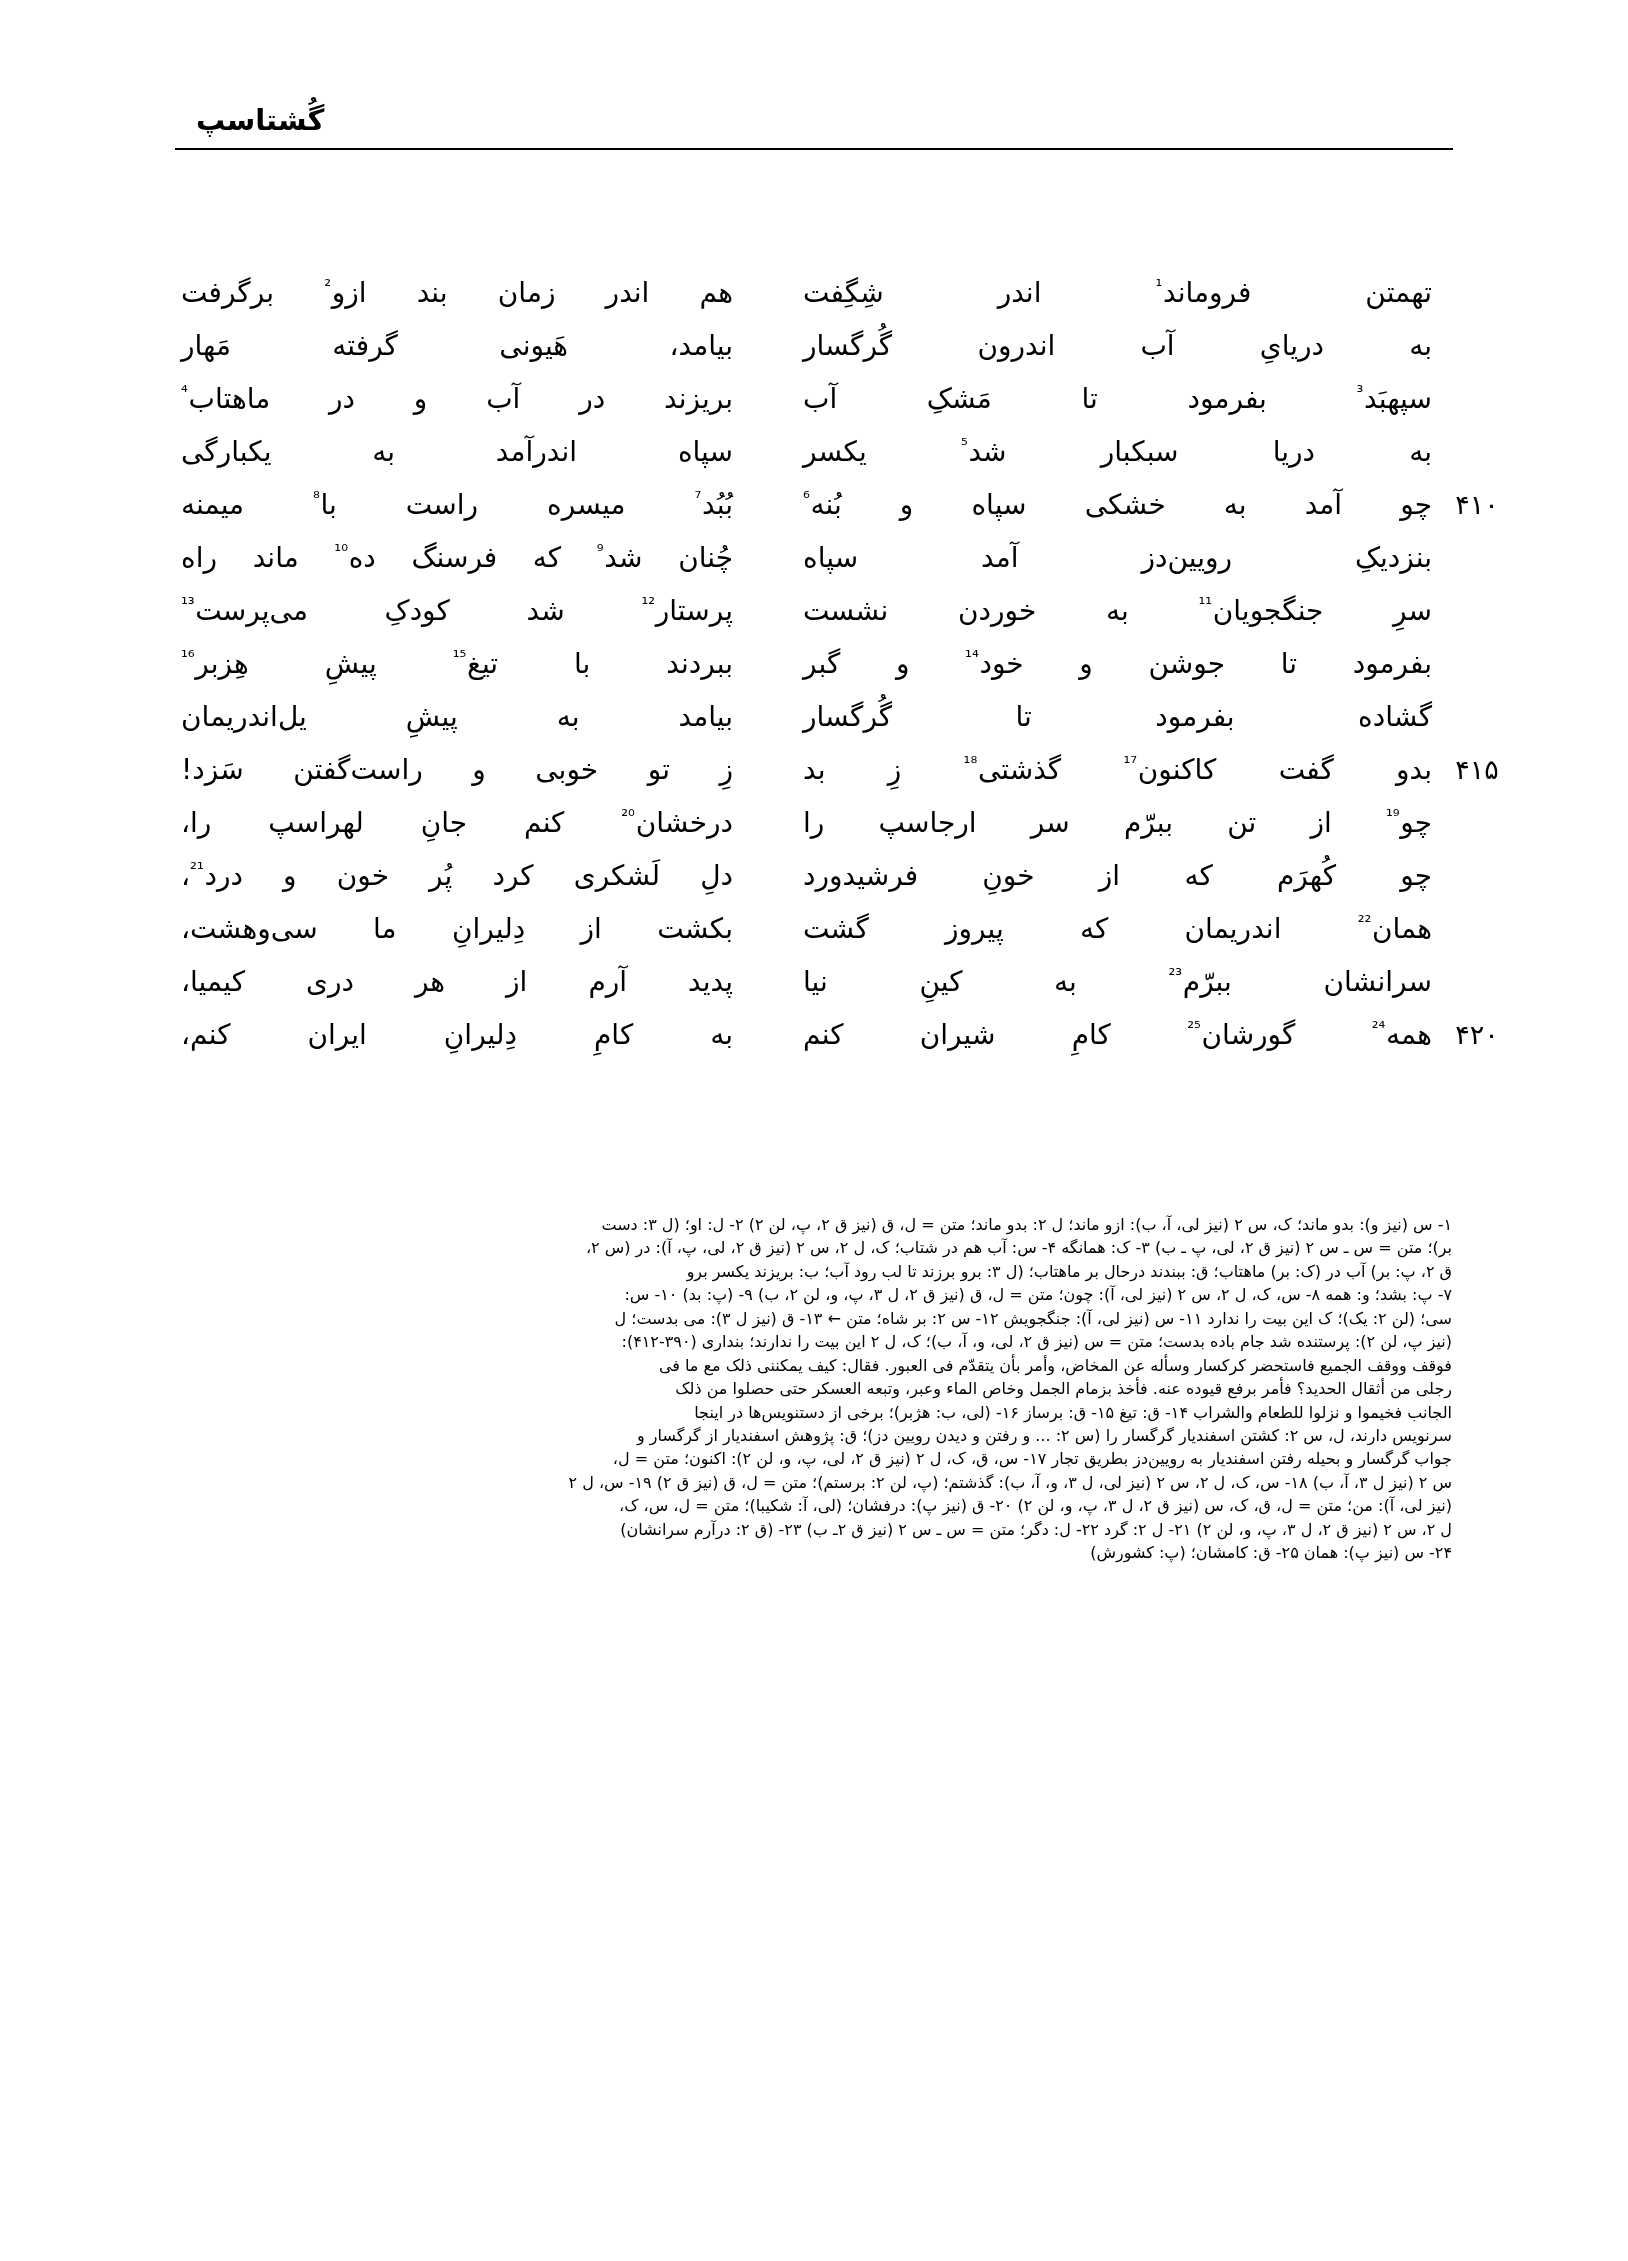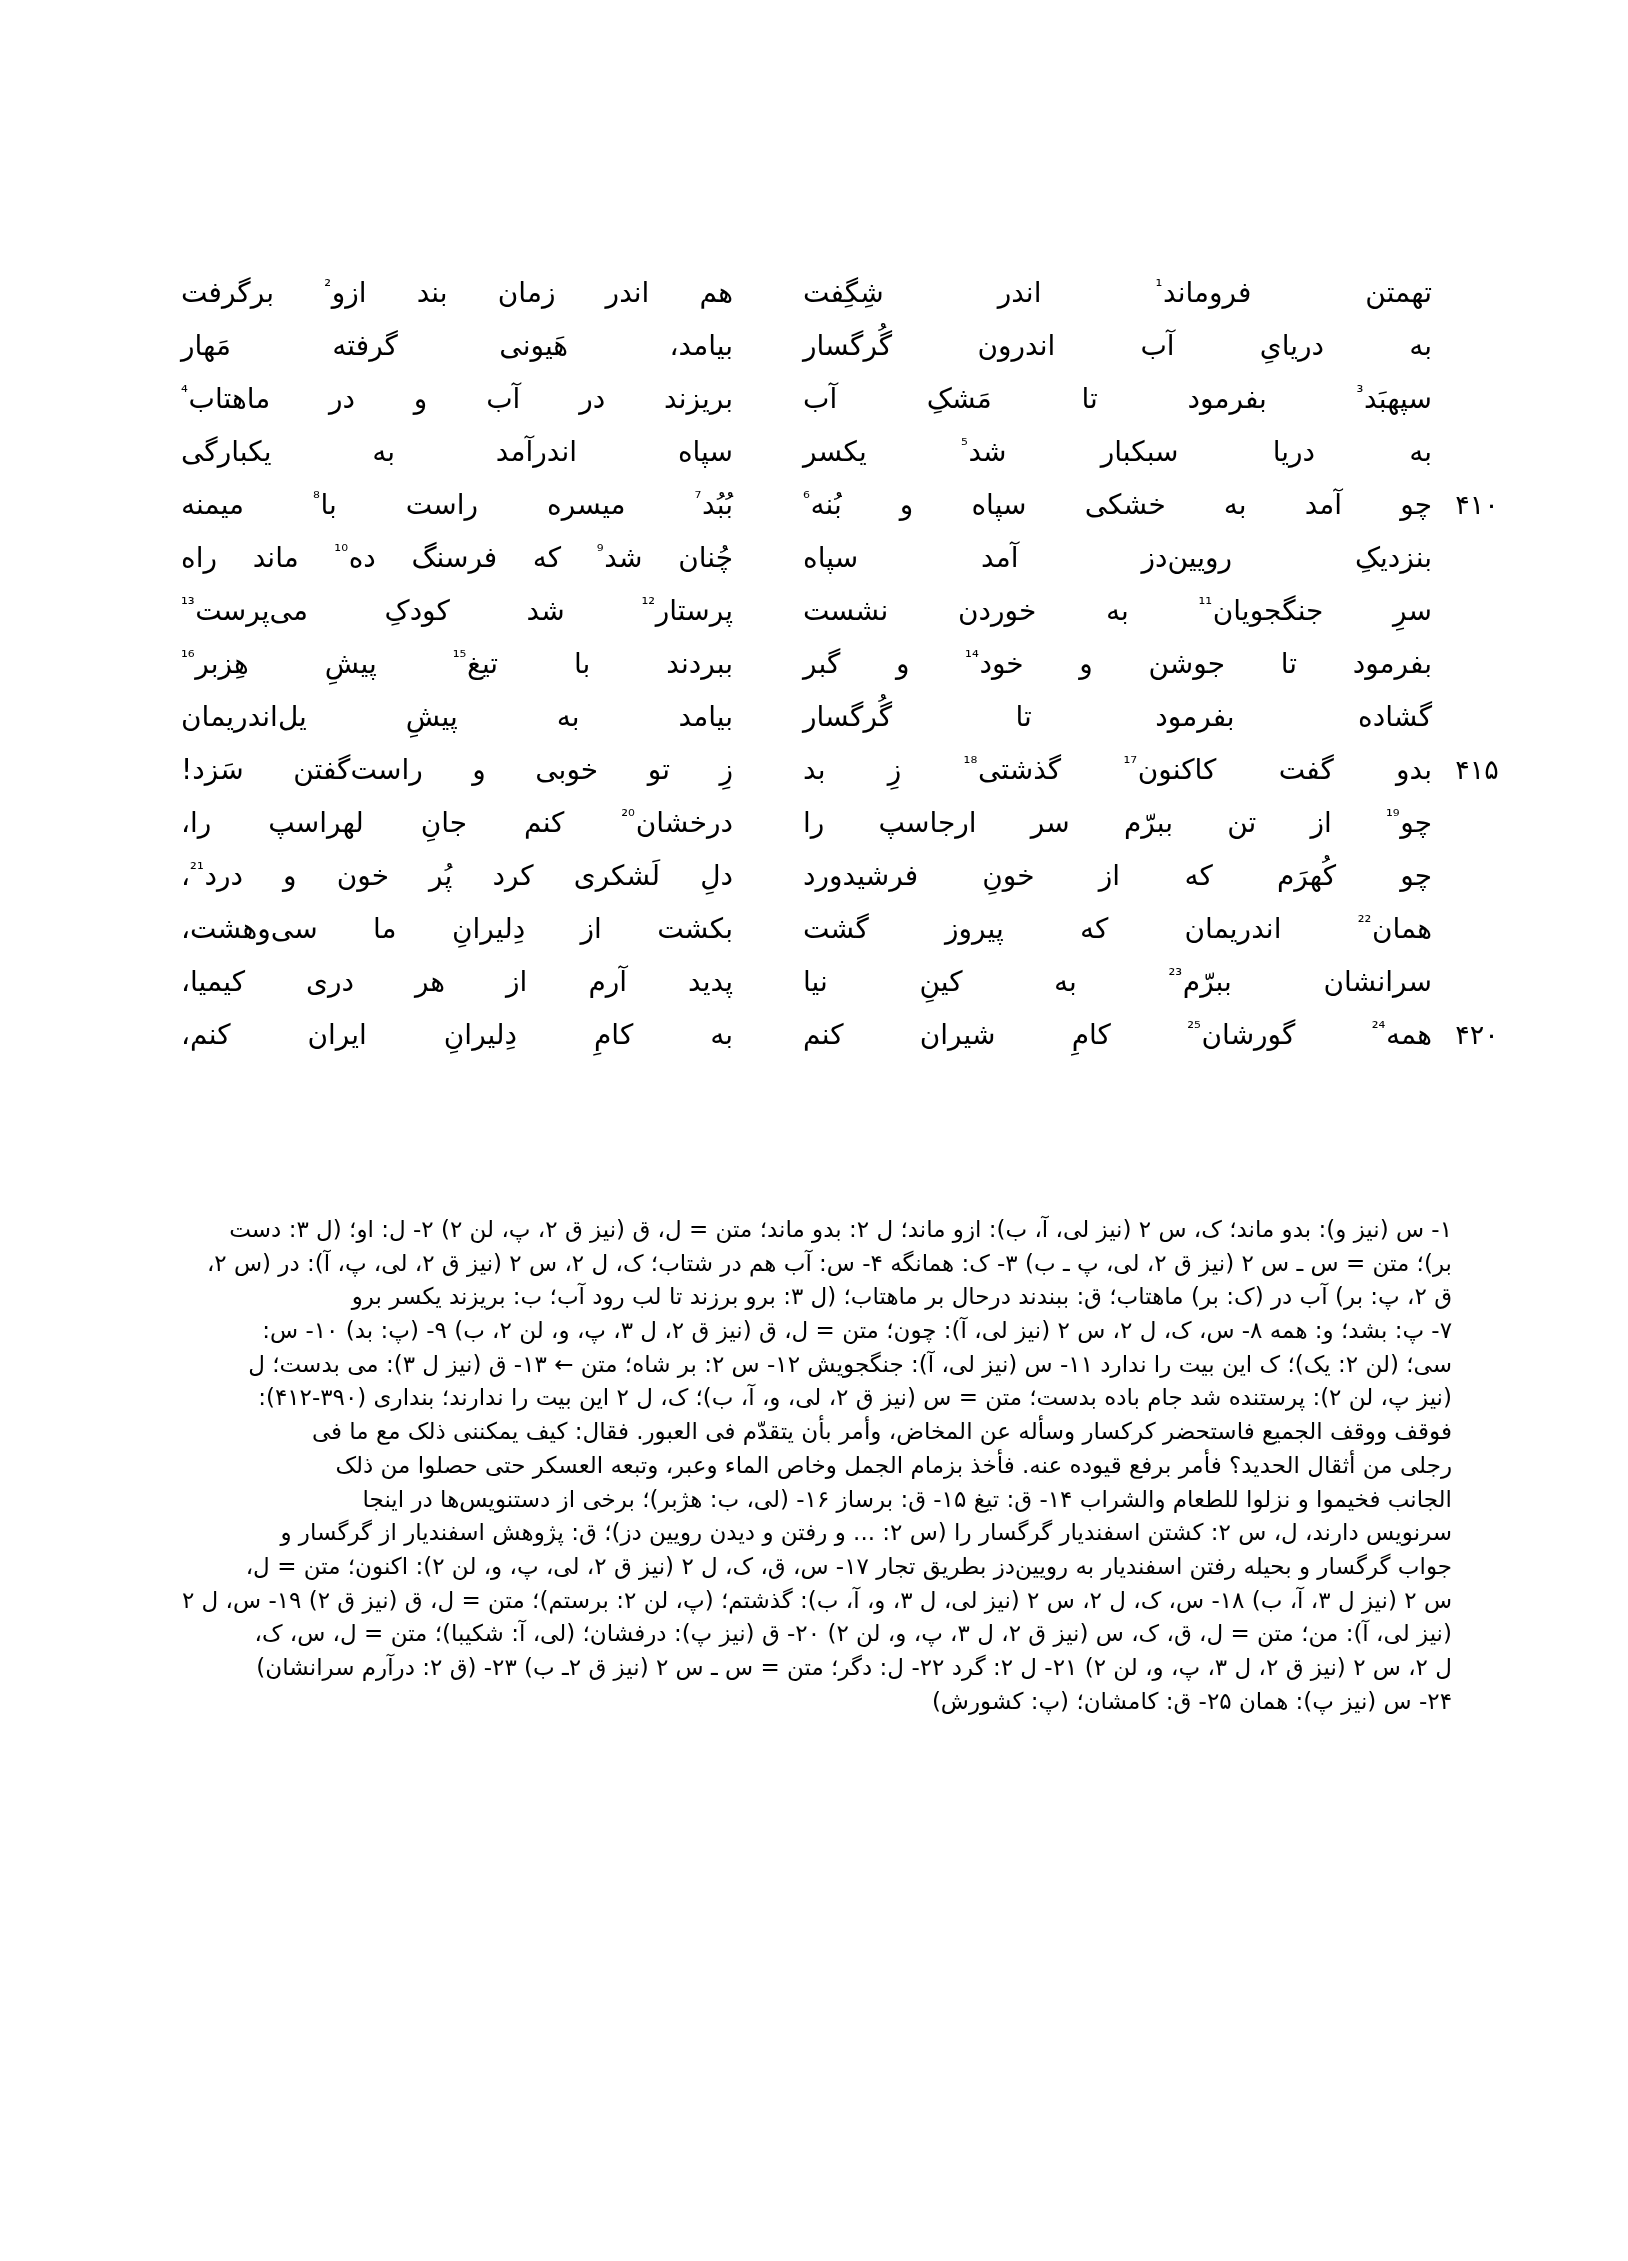--- a/index.html
+++ b/index.html
@@ -103,21 +103,21 @@
 
   
   .apparatus {
     position: absolute;
     top: 1213px;
     right: 176px;
     left: 176px;
     direction: rtl;
     text-align: justify;
     text-align-last: right;
-    font-size: 23px;
+    font-size: 16px;
     line-height: 1.465;
     word-spacing: 0px;
   }
   .apparatus p {
     margin: 0;
     text-indent: 0;
   }
   .app-line {
     display: block;
   }
@@ -131,20 +131,24 @@
     text-align: center;
     font-size: 26.6px;
     direction: rtl;
   }
 </style>
 </head>
 <body>
 
 <div class="page">
 
+  <div class="header-zone">
+    <div class="running-head">گُشتاسپ</div>
+    <div class="head-rule"></div>
+  </div>
 
   <div class="verse-block">
       <div class="couplet">
         <div class="hemistich hem-right">
           <span class="hem-word">تهمتن</span>
           <span class="hem-word">فروماند<sup class="note">¹</sup></span>
           <span class="hem-word">اندر</span>
           <span class="hem-word">شِگِفت</span>
         </div>
         <div class="hemistich hem-left">

